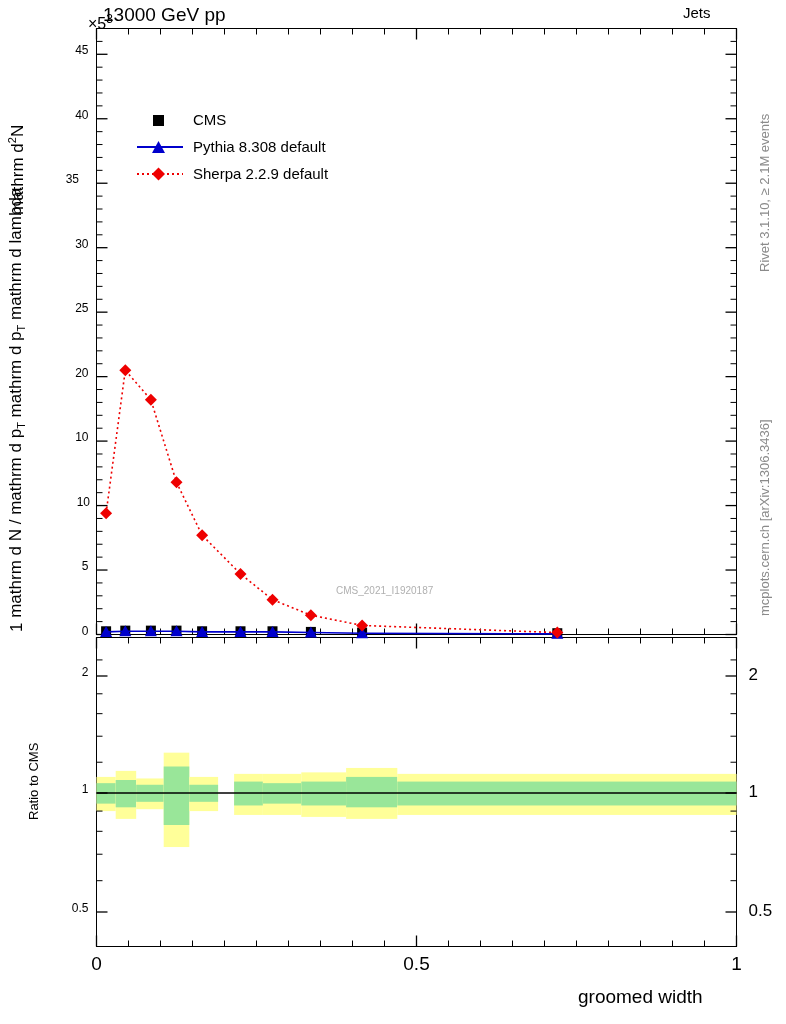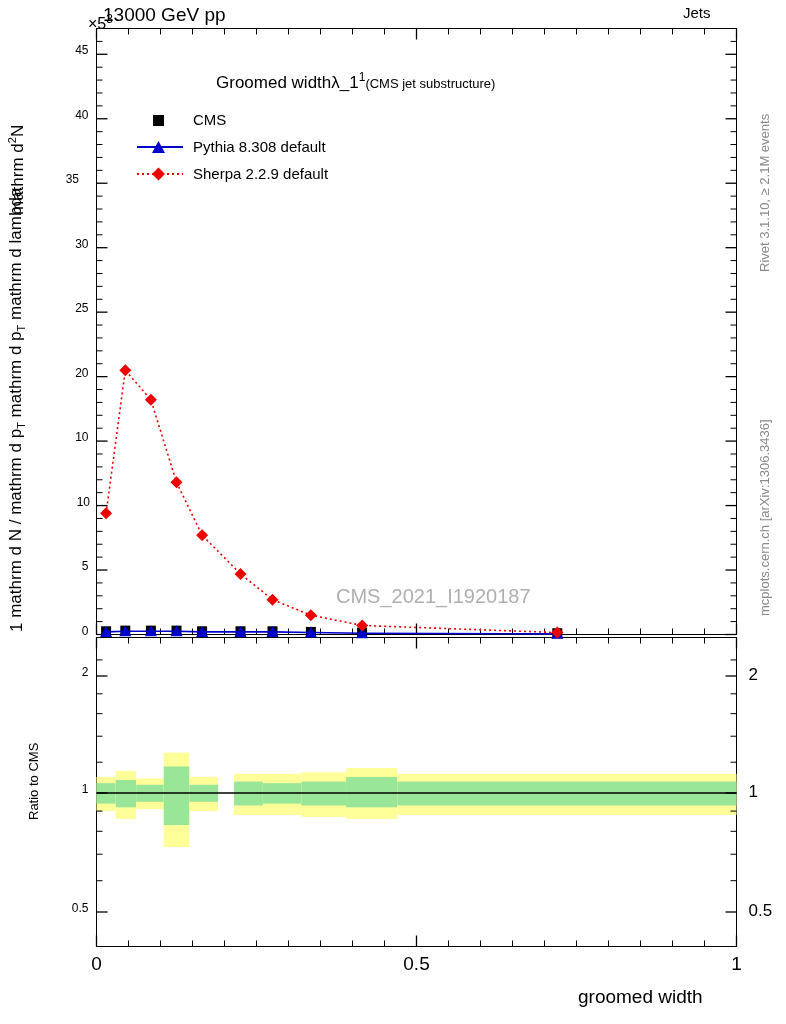--- a/index.html
+++ b/index.html
@@ -26,21 +26,21 @@
   }
   #ratio-frame {
     position:absolute; left:96px; top:637px; width:641px; height:310px;
     border:1.3px solid #000; box-sizing:border-box; background:#fff;
   }
 
   
   #plot-title { left:216px; top:70px; font-size:17px; }
   #plot-title .sub { font-size:13px; }
   #exp-scale  { left:88px;  top:12px; font-size:16px; }
-  #watermark  { left:336px; top:585px; font-size:20px; color:#b0b0b0; }
+  #watermark  { left:336px; top:585px; font-size:10px; color:#b0b0b0; }
 
   
   #ylabel {
     position:absolute; left:6px; top:632px;
     transform:rotate(-90deg); transform-origin:0 0;
     font-size:17px; white-space:nowrap;
   }
   #ylabel sub { font-size:11px; }
   #ratio-ylabel {
     position:absolute; left:26px; top:820px;
@@ -77,23 +77,20 @@
   <div class="t" id="head-left">13000 GeV pp</div>
   <div class="t" id="head-right">Jets</div>
 
   <div class="t" id="exp-scale">
     <span>×5</span><sup style="font-size:12px">3</sup>
   </div>
 
   <div id="main-frame"></div>
   <div id="ratio-frame"></div>
 
-  <div class="t" id="plot-title">
-    <span>Groomed width</span><span>λ_1</span><sup style="font-size:12px">1</sup><span class="sub">(CMS jet substructure)</span>
-  </div>
 
   <div class="t" id="watermark">CMS_2021_I1920187</div>
 
   <div id="ylabel">
     <span>
       <span style="display:inline-block;text-align:center;vertical-align:middle;">
         <span>1</span>
       </span>
     </span>
     <span>

